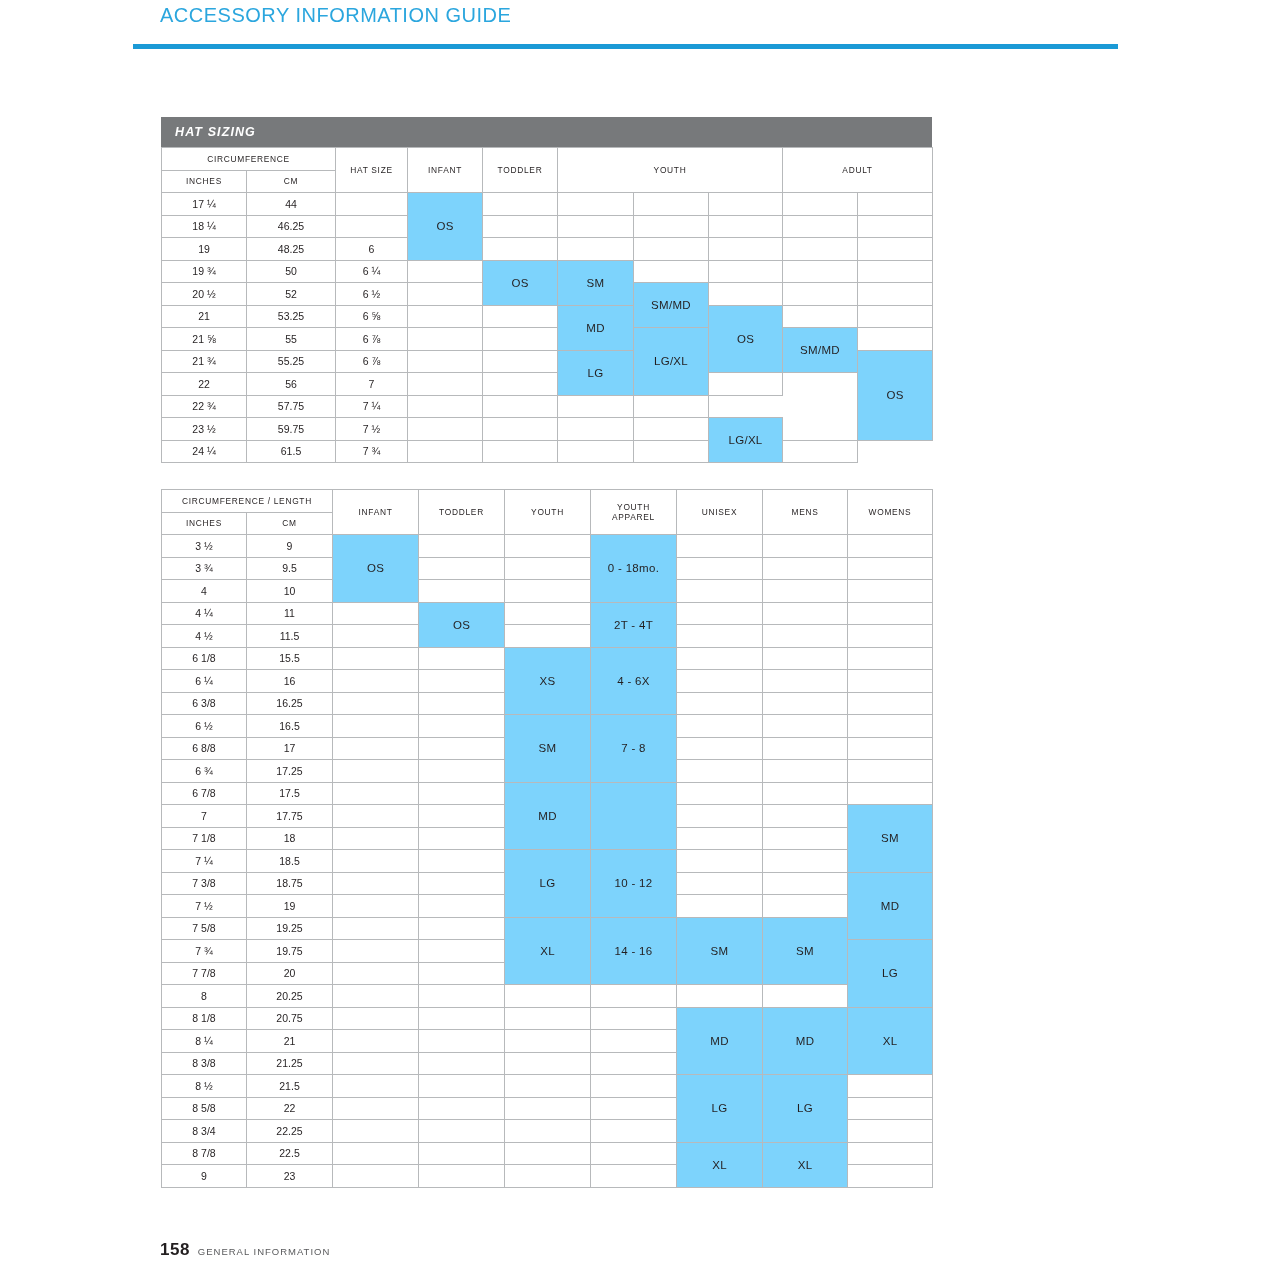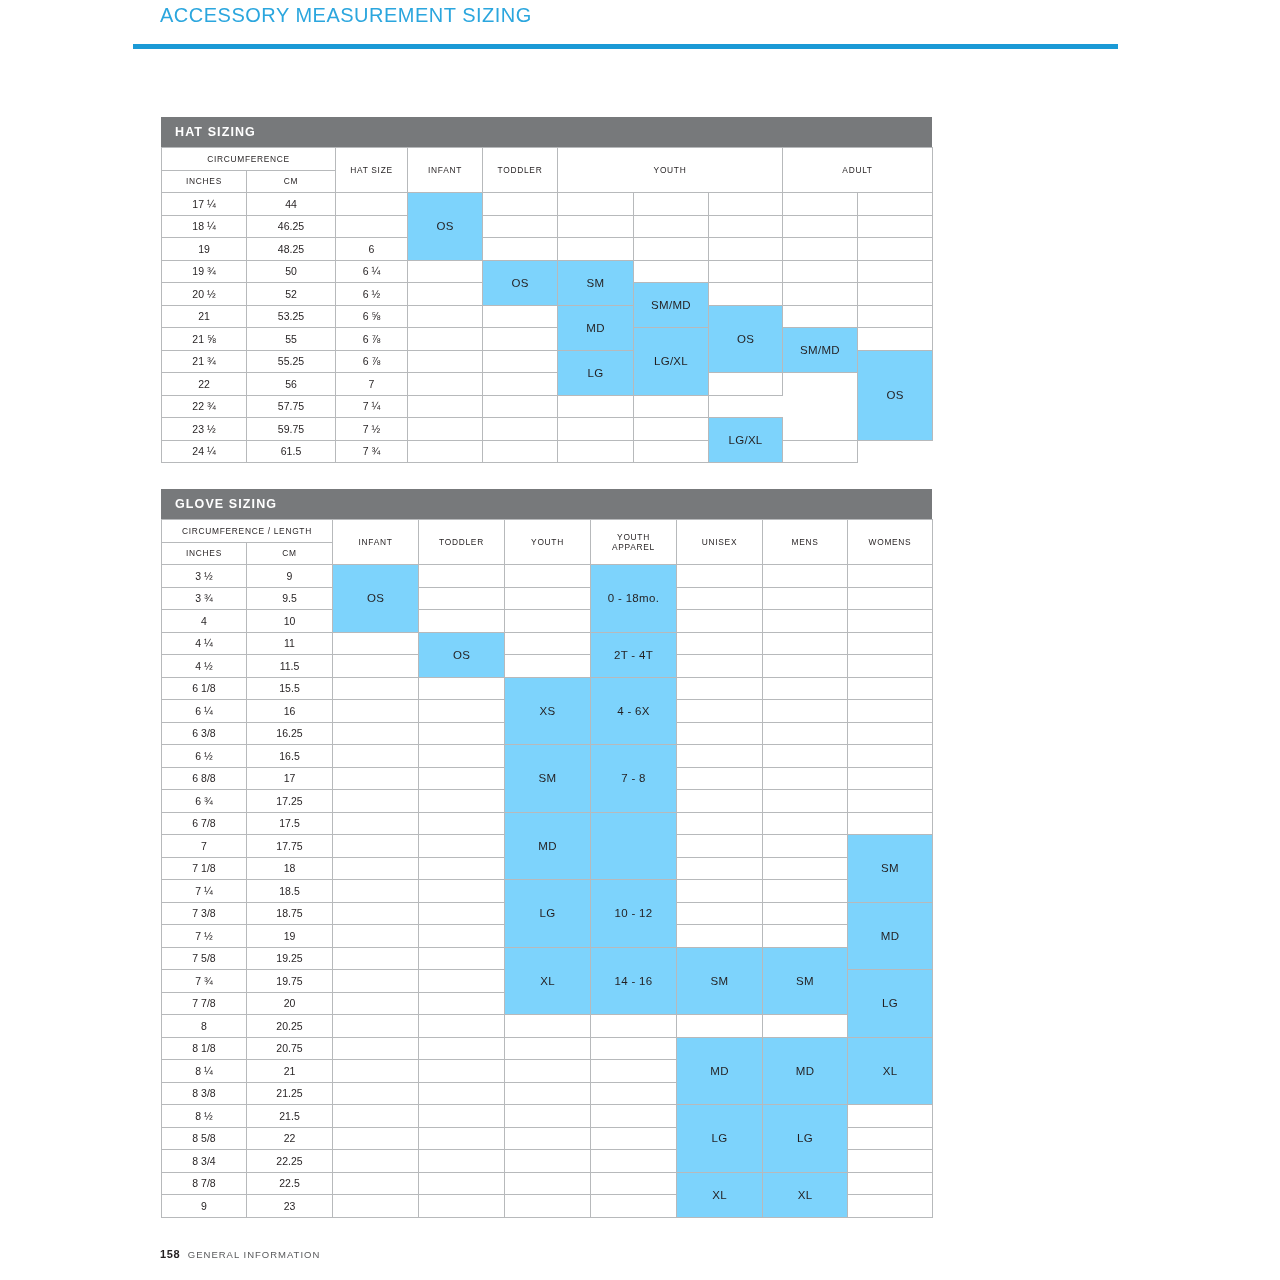--- a/index.html
+++ b/index.html
@@ -27,20 +27,21 @@
   }
   .table-wrap{position:absolute;}
   .section-header{
     background:#77797b;
     color:#ffffff;
     font-size:12.5px;
     letter-spacing:1.1px;
     font-weight:600;
     padding:8px 0 8px 14px;
     box-sizing:border-box;
+    font-style:italic;
   }
   table.sz{
     border-collapse:collapse;
     table-layout:fixed;
     font-size:10.5px;
     color:#231f20;
   }
   table.sz td, table.sz th{
     border:1px solid #b7b9bb;
     text-align:center;
@@ -72,27 +73,27 @@
   .blank{background:#ffffff;}
   .num{font-size:10.5px;}
   .fr{font-size:10.5px;}
   .footer{
     position:absolute;
     left:160px; bottom:20px;
     font-size:11px;
     letter-spacing:.6px;
     color:#231f20;
   }
-  .footer .pg{font-weight:700;font-size:11px;}
+  .footer .pg{font-weight:700;font-size:17px;}
   .footer .lbl{font-size:9.5px;letter-spacing:1px;margin-left:4px;color:#58595b;}
 </style>
 </head>
 <body>
 
-<div class="page-title">ACCESSORY MEASUREMENT SIZING</div>
+<div class="page-title">ACCESSORY INFORMATION GUIDE</div>
 <div class="title-rule"></div>
 
 <div class="table-wrap" style="left:161px; top:117px; width:771px;">
   <div class="section-header">HAT SIZING</div>
   <table class="sz" style="width:771px;">
     <colgroup>
       <col style="width:85px">
         <col style="width:89px">
         <col style="width:72px">
       <col style="width:75px">
@@ -249,21 +250,20 @@
       <td class="blank"></td>
       <td class="blank"></td>
       <td class="blank"></td>
       <td class="blank"></td>
     </tr>
   </tbody>
     </table>
 </div>
 
 <div class="table-wrap" style="left:161px; top:489px; width:771px;">
-  <div class="section-header">GLOVE SIZING</div>
   <table class="sz" style="width:771px;">
     <colgroup>
       <col style="width:85px">
         <col style="width:86px">
       <col style="width:86px">
         <col style="width:86px">
         <col style="width:86px">
       <col style="width:86px">
         <col style="width:86px">
         <col style="width:85px">

